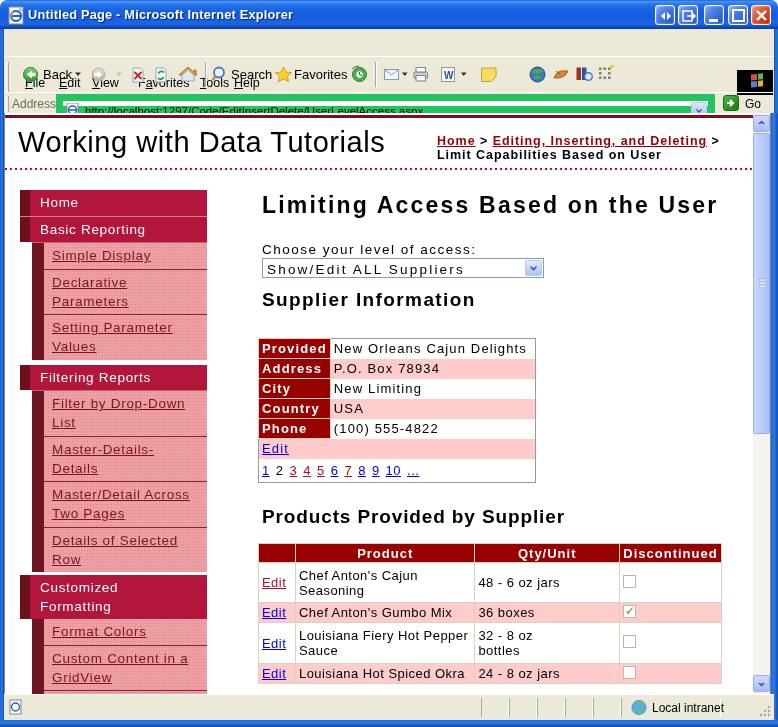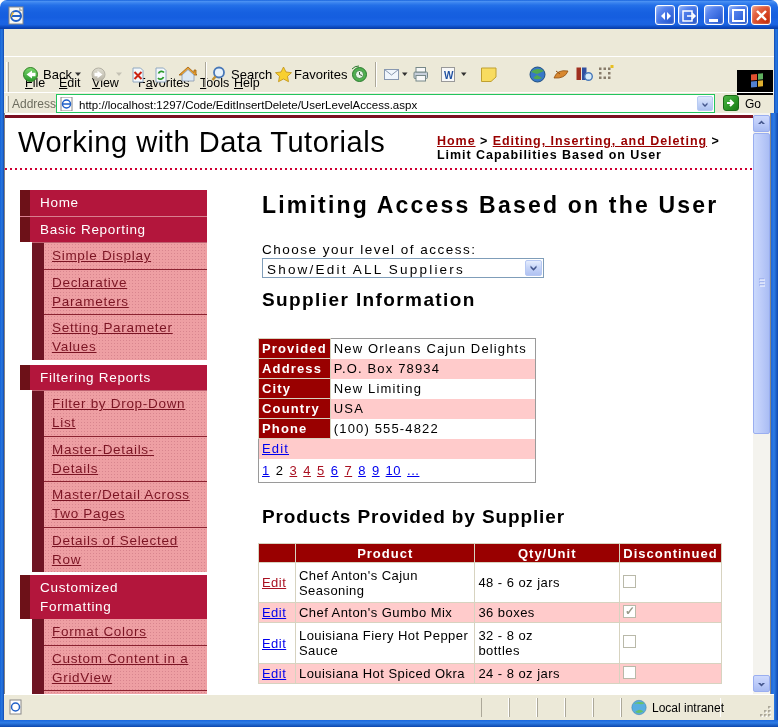--- a/index.html
+++ b/index.html
@@ -30,21 +30,21 @@
   
   #chrome { position:absolute; left:4px; top:29px; width:770px; height:84px; background:#ece9d8; }
   .grip { position:absolute; width:3px; border-left:1px solid #fff; border-right:1px solid #aca899;  }
   #menubar { position:absolute; left:0; top:0; width:770px; height:27px; font-size:12.5px; color:#000;margin-top:40px; }
   #menubar .m { position:absolute; top:7px; }
   #menubar u { text-decoration:underline; }
   #throbber { position:absolute; left:733px; top:1px; width:36px; height:25px; background:#000; }
   #toolbar { position:absolute; left:0; top:27px; width:770px; height:36px; border-top:1px solid #fff; }
   #addrbar { position:absolute; left:0; top:63px; width:770px; height:21px; border-top:1px solid #fff; }
   #addrbar .lbl { position:absolute; left:8px; top:4px; font-size:12px; color:#6d6d5f; }
-  #addrfield { position:absolute; left:52px; top:1px; width:659px; height:19px; background:#fff; border:1px solid #22c55e; }
+  #addrfield { position:absolute; left:52px; top:1px; width:659px; height:19px; background:#fff; border:7px solid #22c55e; }
   #addrfield .ico { position:absolute; left:3px; top:2px; }
   #addrfield .url { position:absolute; left:22px; top:4px; font-size:11.5px; color:#000; }
   #addrdrop { position:absolute; right:1px; top:1px; width:16px; height:15px;
      background:linear-gradient(180deg,#dfe8fb 0%,#c4d4f8 50%,#adc2f0 100%); border:1px solid #b8cbf2; border-radius:2px;}
   #gobtn { position:absolute; left:719px; top:2px; width:16px; height:16px; border-radius:3px;
      background:linear-gradient(135deg,#4eb648 0%,#2f9a2a 50%,#1c7a18 100%); border:1px solid #1a6b16; }
   #gotext { position:absolute; left:741px; top:4px; font-size:12px; color:#000; }
 
   
   #content { position:absolute; left:5px; top:113px; width:748px; height:581px; background:#fff; overflow:hidden;padding-left:36px; }
@@ -115,20 +115,21 @@
 <body>
 <div id="win">
   <div id="titlebar">
     <svg class="ticon" viewBox="0 0 17 19">
       <rect x="1" y="1" width="14" height="17" fill="#f8f8f4" stroke="#888"></rect>
       <path d="M11 1 L15 5 L11 5 Z" fill="#b8b8b0"></path>
       <circle cx="8" cy="10" r="5" fill="none" stroke="#2060c8" stroke-width="2"></circle>
       <path d="M3 10 L13 10" stroke="#2060c8" stroke-width="2"></path>
       <path d="M2 13 L6 7 L4 6 Z" fill="#e8b838"></path>
     </svg>
+    <span class="ttext">Untitled Page - Microsoft Internet Explorer</span>
     <div class="tbtn" style="left:655px;">
         <svg width="20" height="20">
           <path d="M5 10 L9 6 L9 14 Z M15 10 L11 6 L11 14 Z" fill="#fff"></path>
         </svg>
       </div>
     <div class="tbtn" style="left:678px;">
         <svg width="20" height="20">
           <rect x="4" y="5" width="9" height="10" fill="none" stroke="#fff" stroke-width="1.5"></rect>
           <path d="M8 10 L16 10 M13 7 L16 10 L13 13" stroke="#fff" stroke-width="1.5" fill="none"></path>
         </svg>

